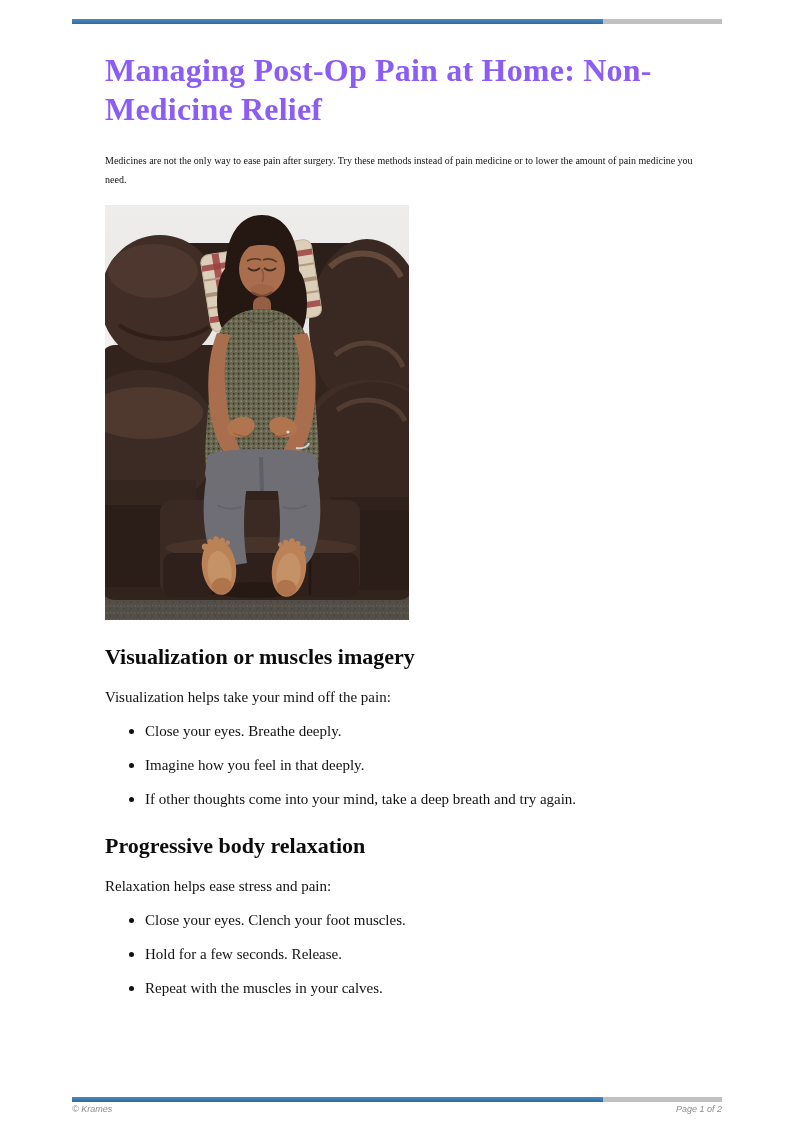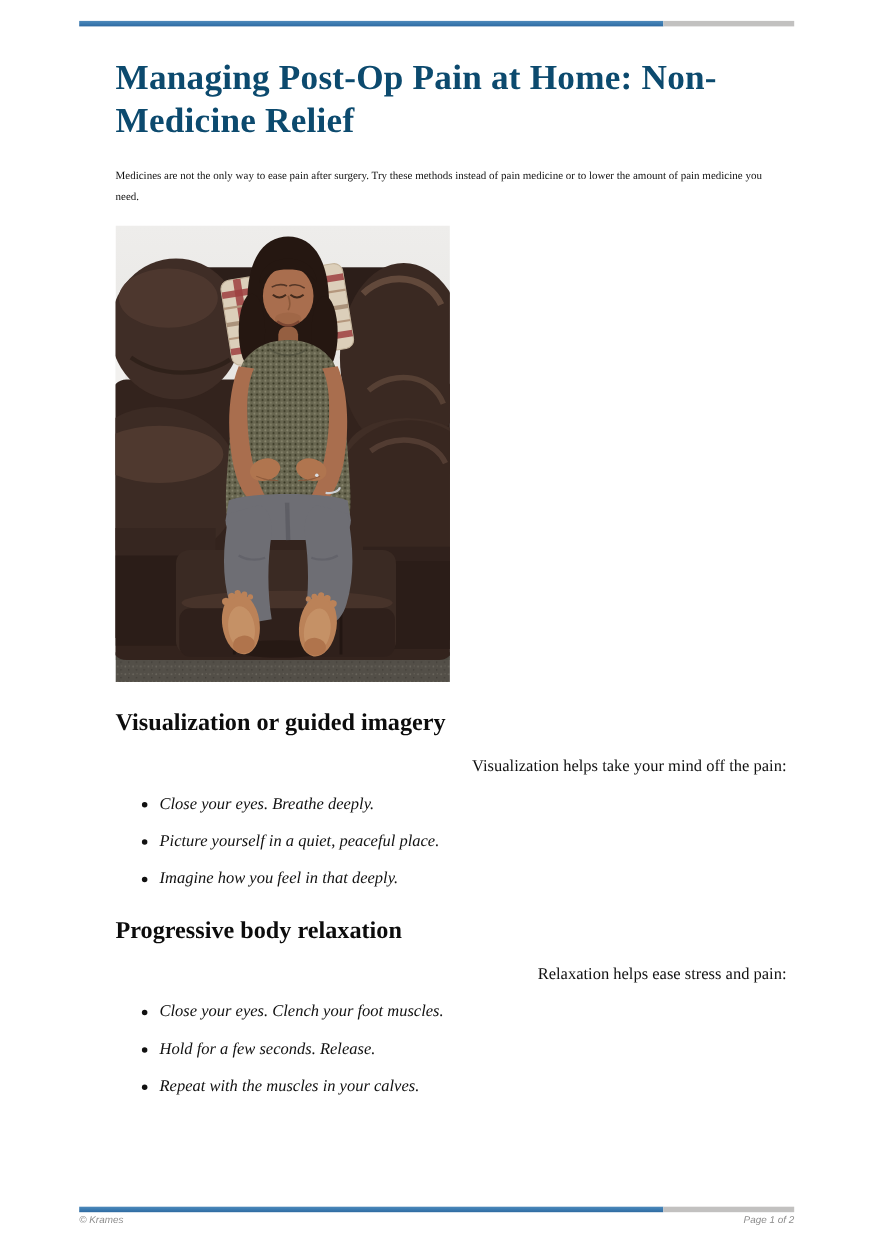--- a/index.html
+++ b/index.html
@@ -37,21 +37,21 @@
     top: 44px;
     width: 620px;
   }
   h1.title {
     margin: 0;
     padding-top: 7px;
     width: 620px;
     font-size: 32px;
     line-height: 39px;
     font-weight: bold;
-    color: #0c4a6e;
+    color: #8b5cf6;
     letter-spacing: 0.2px;
   }
   p.intro {
     margin: 22px 0 0 0;
     width: 610px;
     font-size: 10px;
     line-height: 19px;
   }
   figure.photo {
     margin: 16px 0 0 0;
@@ -65,35 +65,33 @@
     font-size: 22px;
     line-height: 27px;
     font-weight: bold;
     color: #0c0c0c;
   }
   p.lead {
     margin: 18px 0 0 0;
     width: 610px;
     font-size: 15px;
     line-height: 19px;
-    text-align: right;
   }
   ul.bullets {
     margin: 15px 0 0 0;
     padding: 0;
     list-style: none;
     width: 610px;
   }
   ul.bullets li {
     position: relative;
     padding-left: 40px;
     margin-bottom: 15px;
     font-size: 15px;
     line-height: 19px;
-    font-style: italic;
   }
   ul.bullets li .dot {
     position: absolute;
     left: 24px;
     top: 7px;
     width: 5px;
     height: 5px;
     border-radius: 50%;
     background: #111111;
   }
@@ -248,26 +246,26 @@
           <ellipse cx="184" cy="383" rx="10" ry="8" fill="#b0744c"></ellipse>
           <circle cx="195" cy="342" r="3.2" fill="#bb8258"></circle>
           <circle cx="189" cy="338" r="3" fill="#bb8258"></circle>
           <circle cx="183" cy="336" r="2.8" fill="#bb8258"></circle>
           <circle cx="177" cy="338" r="2.6" fill="#bb8258"></circle>
           <circle cx="172" cy="341" r="2.4" fill="#bb8258"></circle>
         </g>
       </svg>
     </figure>
 
-    <h2 class="section-heading">Visualization or guided imagery</h2>
+    <h2 class="section-heading">Visualization or muscles imagery</h2>
     <p class="lead">Visualization helps take your mind off the pain:</p>
     <ul class="bullets">
       <li><span class="dot"></span><span>Close your eyes. Breathe deeply.</span></li>
-      <li><span class="dot"></span><span>Picture yourself in a quiet, peaceful place.</span></li>
       <li><span class="dot"></span><span>Imagine how you feel in that deeply.</span></li>
+      <li><span class="dot"></span><span>If other thoughts come into your mind, take a deep breath and try again.</span></li>
     </ul>
 
     <h2 class="section-heading">Progressive body relaxation</h2>
     <p class="lead">Relaxation helps ease stress and pain:</p>
     <ul class="bullets">
       <li><span class="dot"></span><span>Close your eyes. Clench your foot muscles.</span></li>
       <li><span class="dot"></span><span>Hold for a few seconds. Release.</span></li>
       <li><span class="dot"></span><span>Repeat with the muscles in your calves.</span></li>
     </ul>
 

